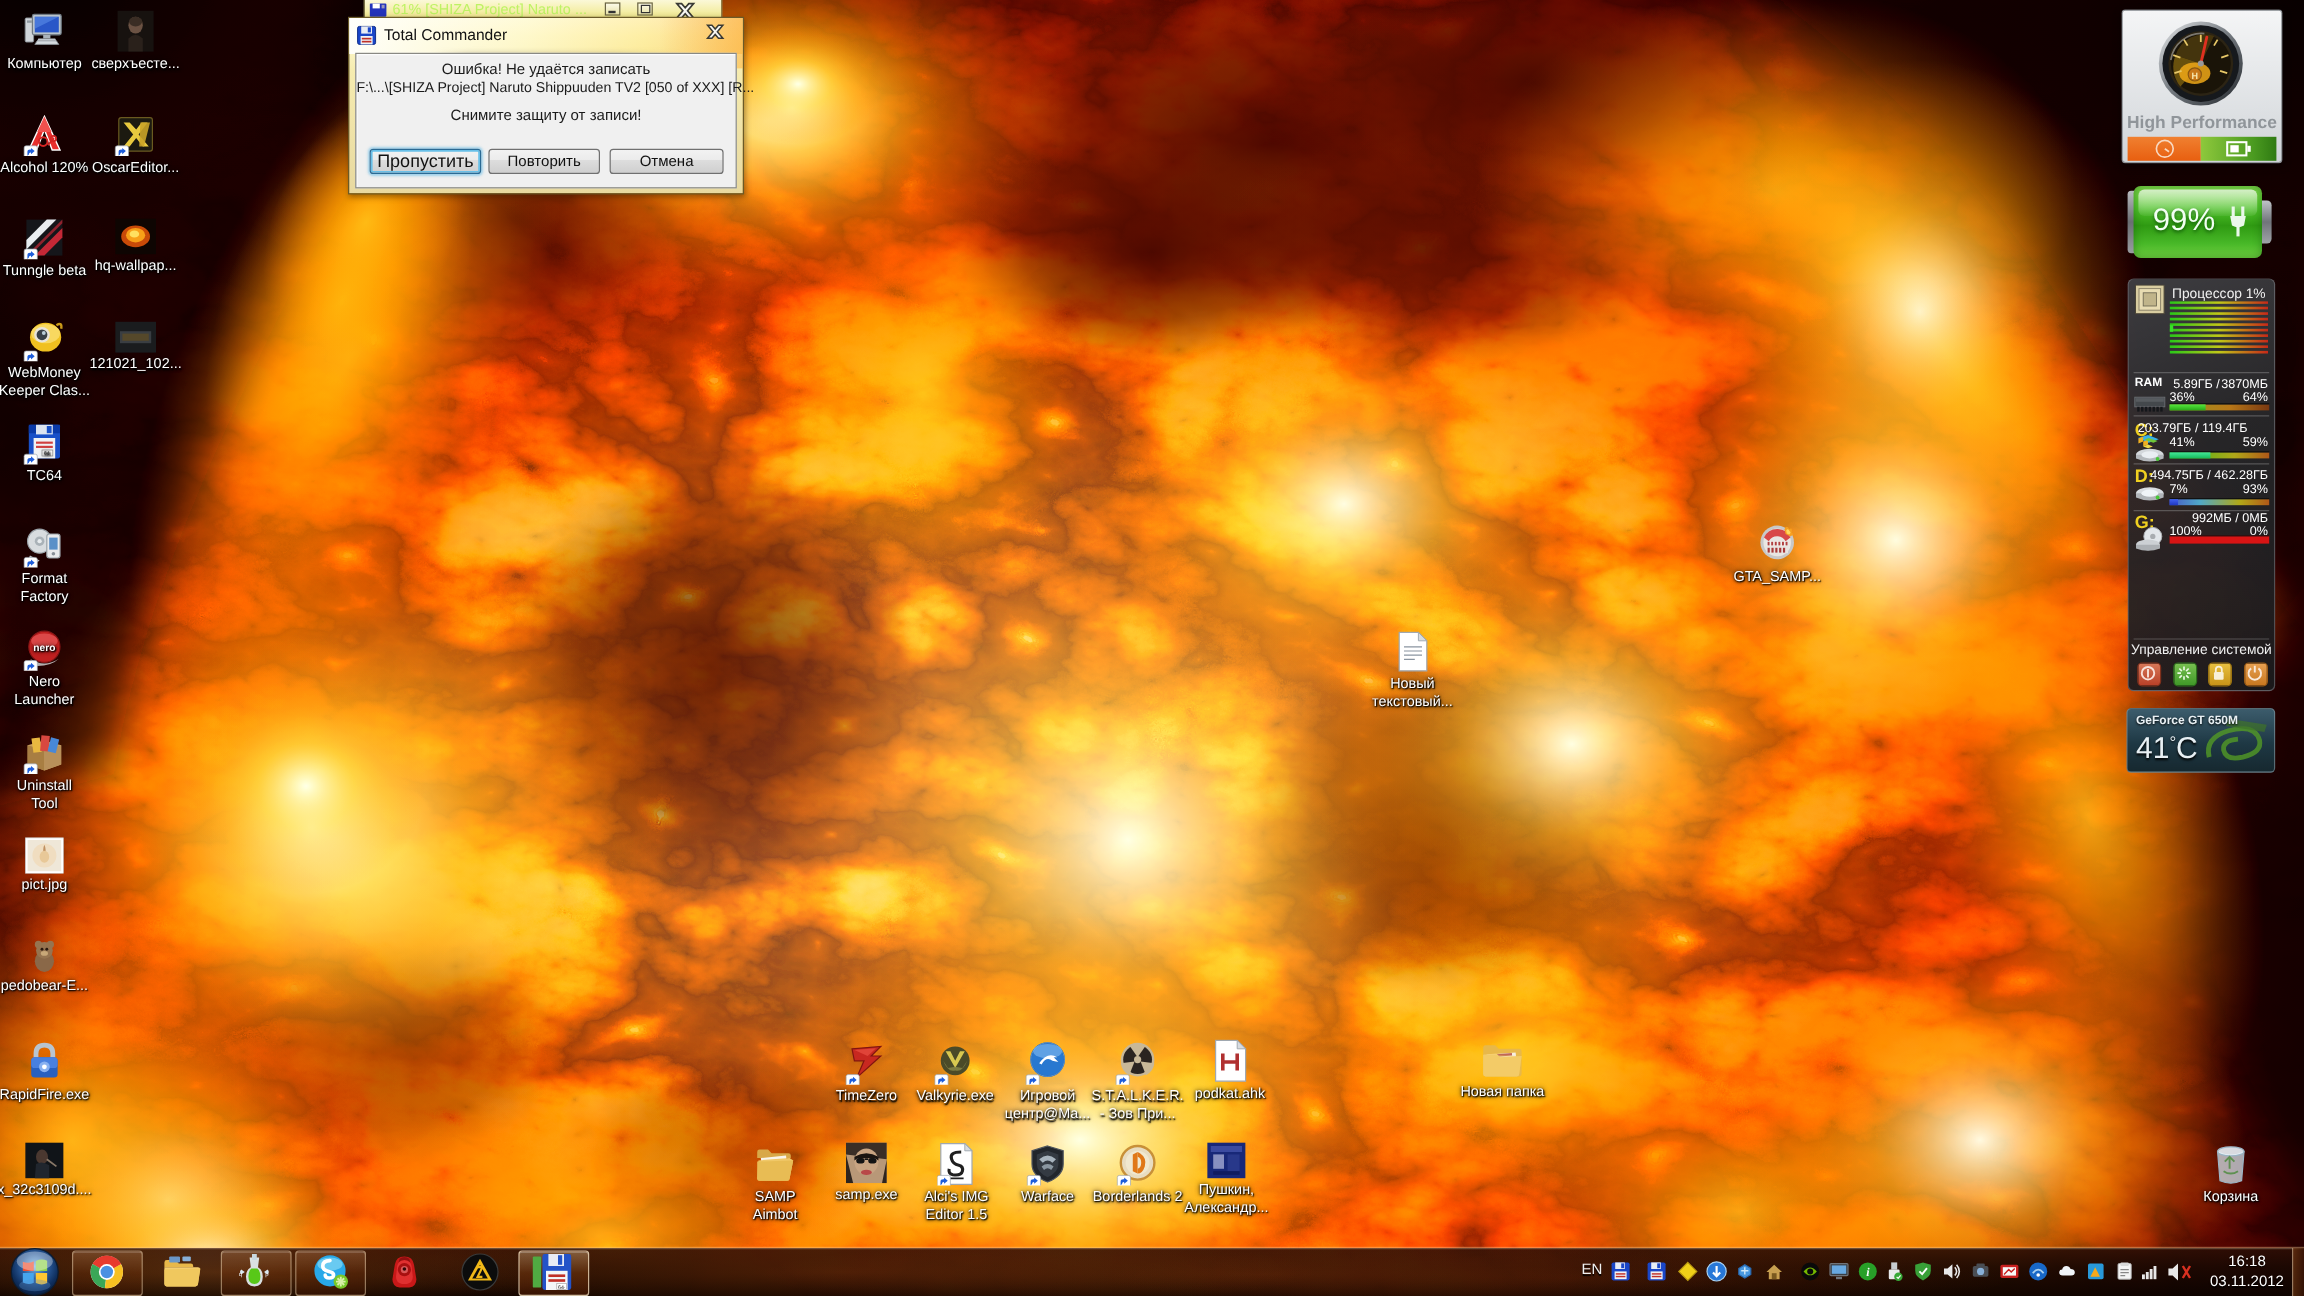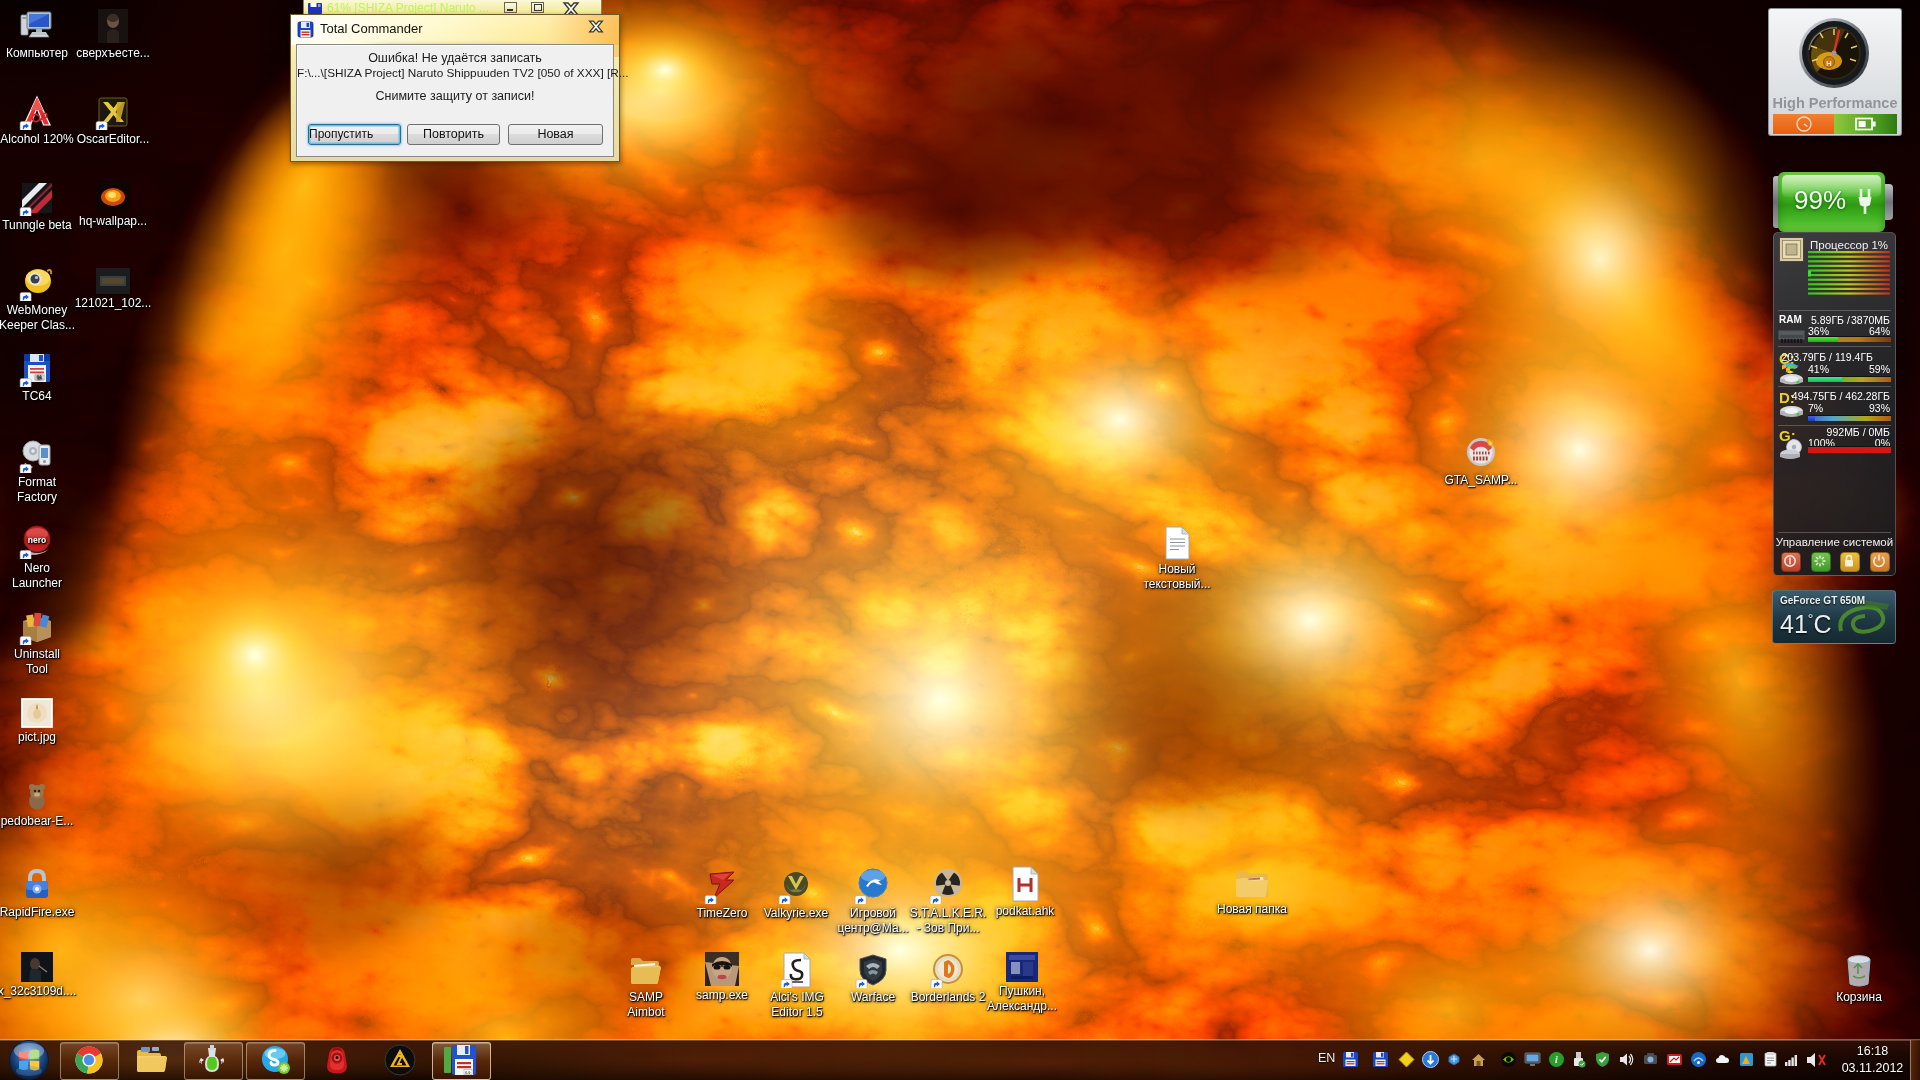--- a/index.html
+++ b/index.html
@@ -442,21 +442,21 @@
         <circle cx="9" cy="9" r="7" fill="none" stroke="#f8d8c0" stroke-width="1.4"></circle>
         <path d="M9 9 L12.5 11.5" stroke="#f8d8c0" stroke-width="1.4"></path>
       </svg>
   <svg width="22" height="16" viewBox="0 0 22 16" style="position:absolute;left:86px;top:107px">
         <rect x="1" y="2.5" width="16" height="11" fill="none" stroke="#fff" stroke-width="1.7"></rect>
         <rect x="17.8" y="5.5" width="2.8" height="5" fill="#fff"></rect>
         <rect x="3.6" y="5" width="7" height="6" fill="#fff"></rect>
       </svg>
 </div>
 
-<div style="position:absolute;left:1773px;top:172px;width:120px;height:60px">
+<div style="position:absolute;left:1773px;top:155px;width:120px;height:60px">
   <div style="position:absolute;left:0;top:4px;width:8px;height:52px;background:linear-gradient(180deg,#b8bcc0,#6a6e72 50%,#989ca0);border-radius:3px 0 0 3px"></div>
   <div style="position:absolute;right:0;top:12px;width:9px;height:36px;background:linear-gradient(180deg,#c0c4c8,#70747a 50%,#a0a4a8);border-radius:0 4px 4px 0"></div>
   <div style="position:absolute;left:5px;top:0;width:107px;height:60px;border-radius:6px;background:linear-gradient(180deg,#7fd84a 0%,#4fc22a 30%,#2f9a12 55%,#48b828 80%,#70d040 100%);box-shadow:inset 0 0 8px rgba(0,60,0,0.4)"></div>
   <div style="position:absolute;left:9px;top:3px;width:99px;height:22px;border-radius:5px;background:linear-gradient(180deg,rgba(255,255,255,0.7),rgba(255,255,255,0.06))"></div>
   <div style="position:absolute;left:12px;top:13px;width:70px;text-align:center;font-size:26px;color:#f2fff2;text-shadow:0 1px 3px rgba(0,60,0,0.7)">99%</div>
   <svg width="20" height="30" viewBox="0 0 20 30" style="position:absolute;left:82px;top:15px">
         <path d="M6 2 L6 10 M14 2 L14 10" stroke="#eaf8ea" stroke-width="2.6"></path>
         <path d="M3.5 10 L16.5 10 L15 18 Q10 21 5 18 Z" fill="#eaf8ea"></path>
         <path d="M10 18 L10 27" stroke="#eaf8ea" stroke-width="2.6"></path>
       </svg>
@@ -631,23 +631,23 @@
       </svg>
   <div style="position:absolute;left:30px;top:7px;font-size:13px;color:#111">Total Commander</div>
   <svg width="20" height="15" viewBox="0 0 22 16" style="position:absolute;left:296px;top:5px">
         <path d="M4 2 L8 2 L11 5.5 L14 2 L18 2 L13 8 L18 14 L14 14 L11 10.5 L8 14 L4 14 L9 8 Z" fill="#f8f8f4" stroke="#3a3a34" stroke-width="1.4"></path>
       </svg>
   <div style="position:absolute;left:70px;top:31px;width:210px;height:10px;background:linear-gradient(90deg,rgba(110,100,75,0),rgba(110,100,75,0.5) 15%,rgba(110,100,75,0.45) 70%,rgba(110,100,75,0));filter:blur(2.5px)"></div>
   <div style="position:absolute;left:6px;top:30px;width:318px;height:113px;background:#f0f0f0;border:1px solid #898983;box-shadow:inset 1px 1px 0 #fcfcfc;box-sizing:border-box">
     <div style="position:absolute;left:0;right:0;top:6px;text-align:center;font-size:12.5px;color:#1a1a1a">Ошибка! Не удаётся записать</div>
     <div style="position:absolute;left:0;right:0;top:21px;text-align:right;font-size:11.8px;color:#1a1a1a;white-space:nowrap">F:\...\[SHIZA Project] Naruto Shippuuden TV2 [050 of XXX] [R...</div>
     <div style="position:absolute;left:0;right:0;top:44px;text-align:center;font-size:12.5px;color:#1a1a1a">Снимите защиту от записи!</div>
-    <div style="position:absolute;left:11px;top:79px;width:93px;height:21px;background:linear-gradient(180deg,#f2f2f2,#ebebeb 45%,#dddddd 46%,#cfcfcf);border:1px solid #2a6a94;border-radius:3px;box-shadow:0 0 0 1.5px #69c0e8 inset, 0 0 2px 1px rgba(80,180,230,0.5);box-sizing:border-box;font-size:12px;color:#111;line-height:19px">Пропустить</div>
+    <div style="position:absolute;left:11px;top:79px;width:93px;height:21px;background:linear-gradient(180deg,#f2f2f2,#ebebeb 45%,#dddddd 46%,#cfcfcf);border:1px solid #2a6a94;border-radius:3px;box-shadow:0 0 0 1.5px #69c0e8 inset, 0 0 2px 1px rgba(80,180,230,0.5);box-sizing:border-box;text-align:center;font-size:15px;color:#111;line-height:19px">Пропустить</div>
     <div style="position:absolute;left:110px;top:79px;width:93px;height:21px;background:linear-gradient(180deg,#f2f2f2,#ebebeb 45%,#dddddd 46%,#cfcfcf);border:1px solid #707070;border-radius:3px;box-sizing:border-box;text-align:center;font-size:12.5px;color:#111;line-height:19px">Повторить</div>
-    <div style="position:absolute;left:211px;top:79px;width:95px;height:21px;background:linear-gradient(180deg,#f2f2f2,#ebebeb 45%,#dddddd 46%,#cfcfcf);border:1px solid #707070;border-radius:3px;box-sizing:border-box;text-align:center;font-size:12.5px;color:#111;line-height:19px">Новая</div>
+    <div style="position:absolute;left:211px;top:79px;width:95px;height:21px;background:linear-gradient(180deg,#f2f2f2,#ebebeb 45%,#dddddd 46%,#cfcfcf);border:1px solid #707070;border-radius:3px;box-sizing:border-box;text-align:center;font-size:12.5px;color:#111;line-height:19px">Отмена</div>
   </div>
 </div>
 
 <div style="position:absolute;left:0;top:1040px;width:1920px;height:40px;background:linear-gradient(180deg,rgba(44,14,5,0.92),rgba(26,8,2,0.95) 40%,rgba(12,3,0,0.97));box-shadow:0 -1px 0 rgba(255,210,150,0.4), inset 0 1px 0 rgba(255,240,200,0.25)">
   <div style="position:absolute;inset:0;background:radial-gradient(ellipse 300px 30px at 180px 20px,rgba(255,130,35,0.22),rgba(0,0,0,0)),radial-gradient(ellipse 400px 32px at 700px 20px,rgba(255,110,25,0.18),rgba(0,0,0,0)),radial-gradient(ellipse 420px 32px at 1050px 22px,rgba(255,110,25,0.16),rgba(0,0,0,0)),radial-gradient(ellipse 380px 30px at 1300px 25px,rgba(230,80,15,0.13),rgba(0,0,0,0))"></div>
 </div>
 <svg width="44" height="44" viewBox="0 0 44 44" style="position:absolute;left:7px;top:1038px">
   <defs>
     <radialGradient id="orb" cx="50%" cy="38%" r="62%">
           <stop offset="0%" stop-color="#7ab8e8"></stop>

